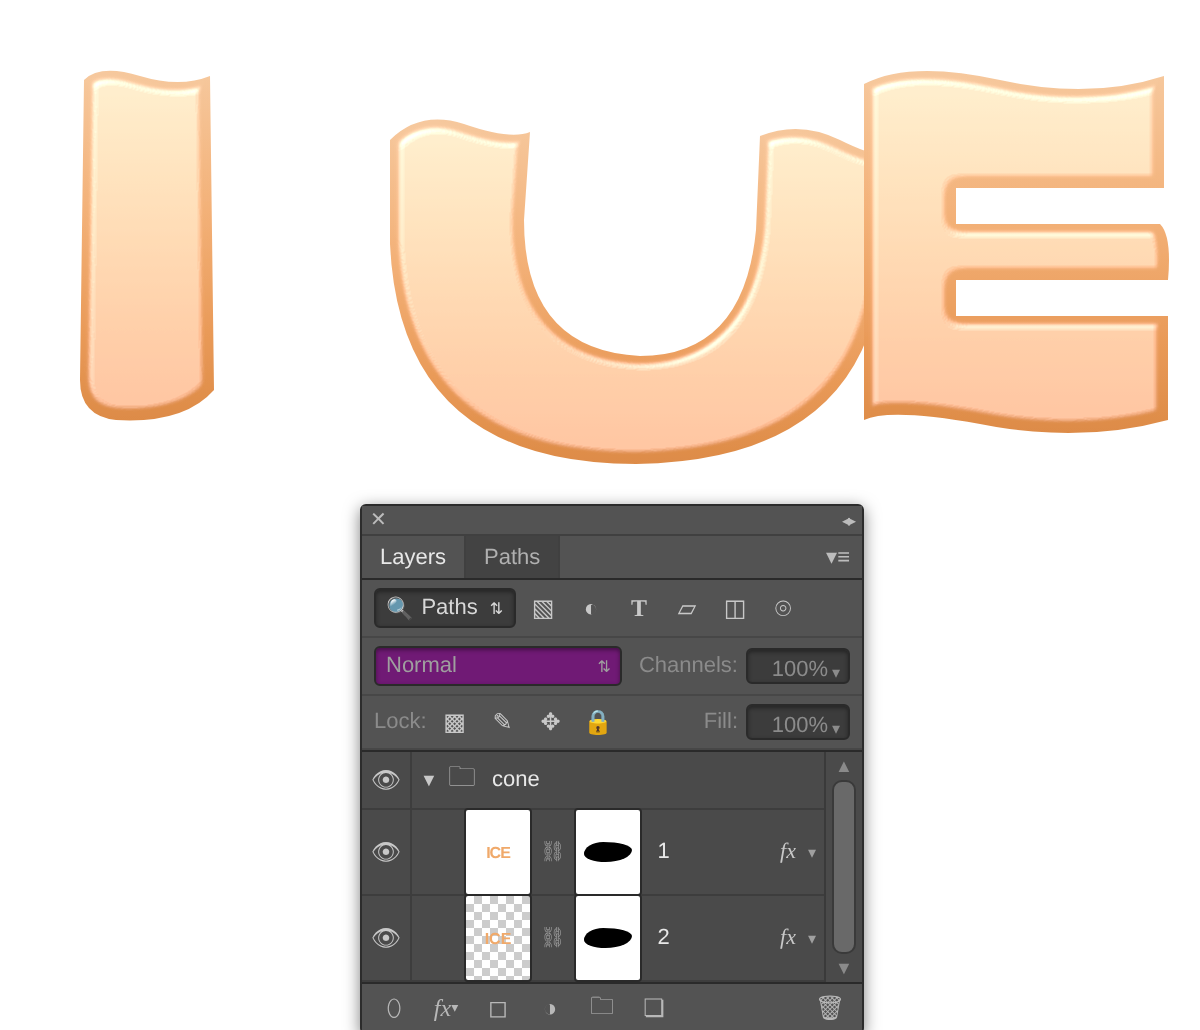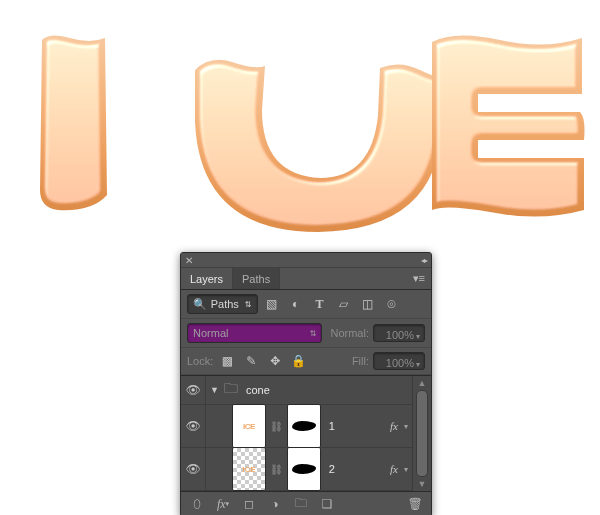--- a/index.html
+++ b/index.html
@@ -325,21 +325,21 @@
     <div class="toolbtn">▱</div>
     <div class="toolbtn">◫</div>
     <div class="toolbtn" style="font-size:14px">⌾</div>
   </div>
 
   <div class="row dim">
     <div class="blend-select">
       <span>Normal</span>
       <span class="chev" style="margin-left:auto">⇅</span>
     </div>
-    <span class="label">Normal:</span>
+    <span class="label">Channels:</span>
     <div class="small-input">
       <span>100%</span>
       <span class="chev">▾</span>
     </div>
   </div>
 
   <div class="row dim">
     <span class="label" style="margin:0">Lock:</span>
     <div class="toolbtn">▩</div>
     <div class="toolbtn">✎</div>

